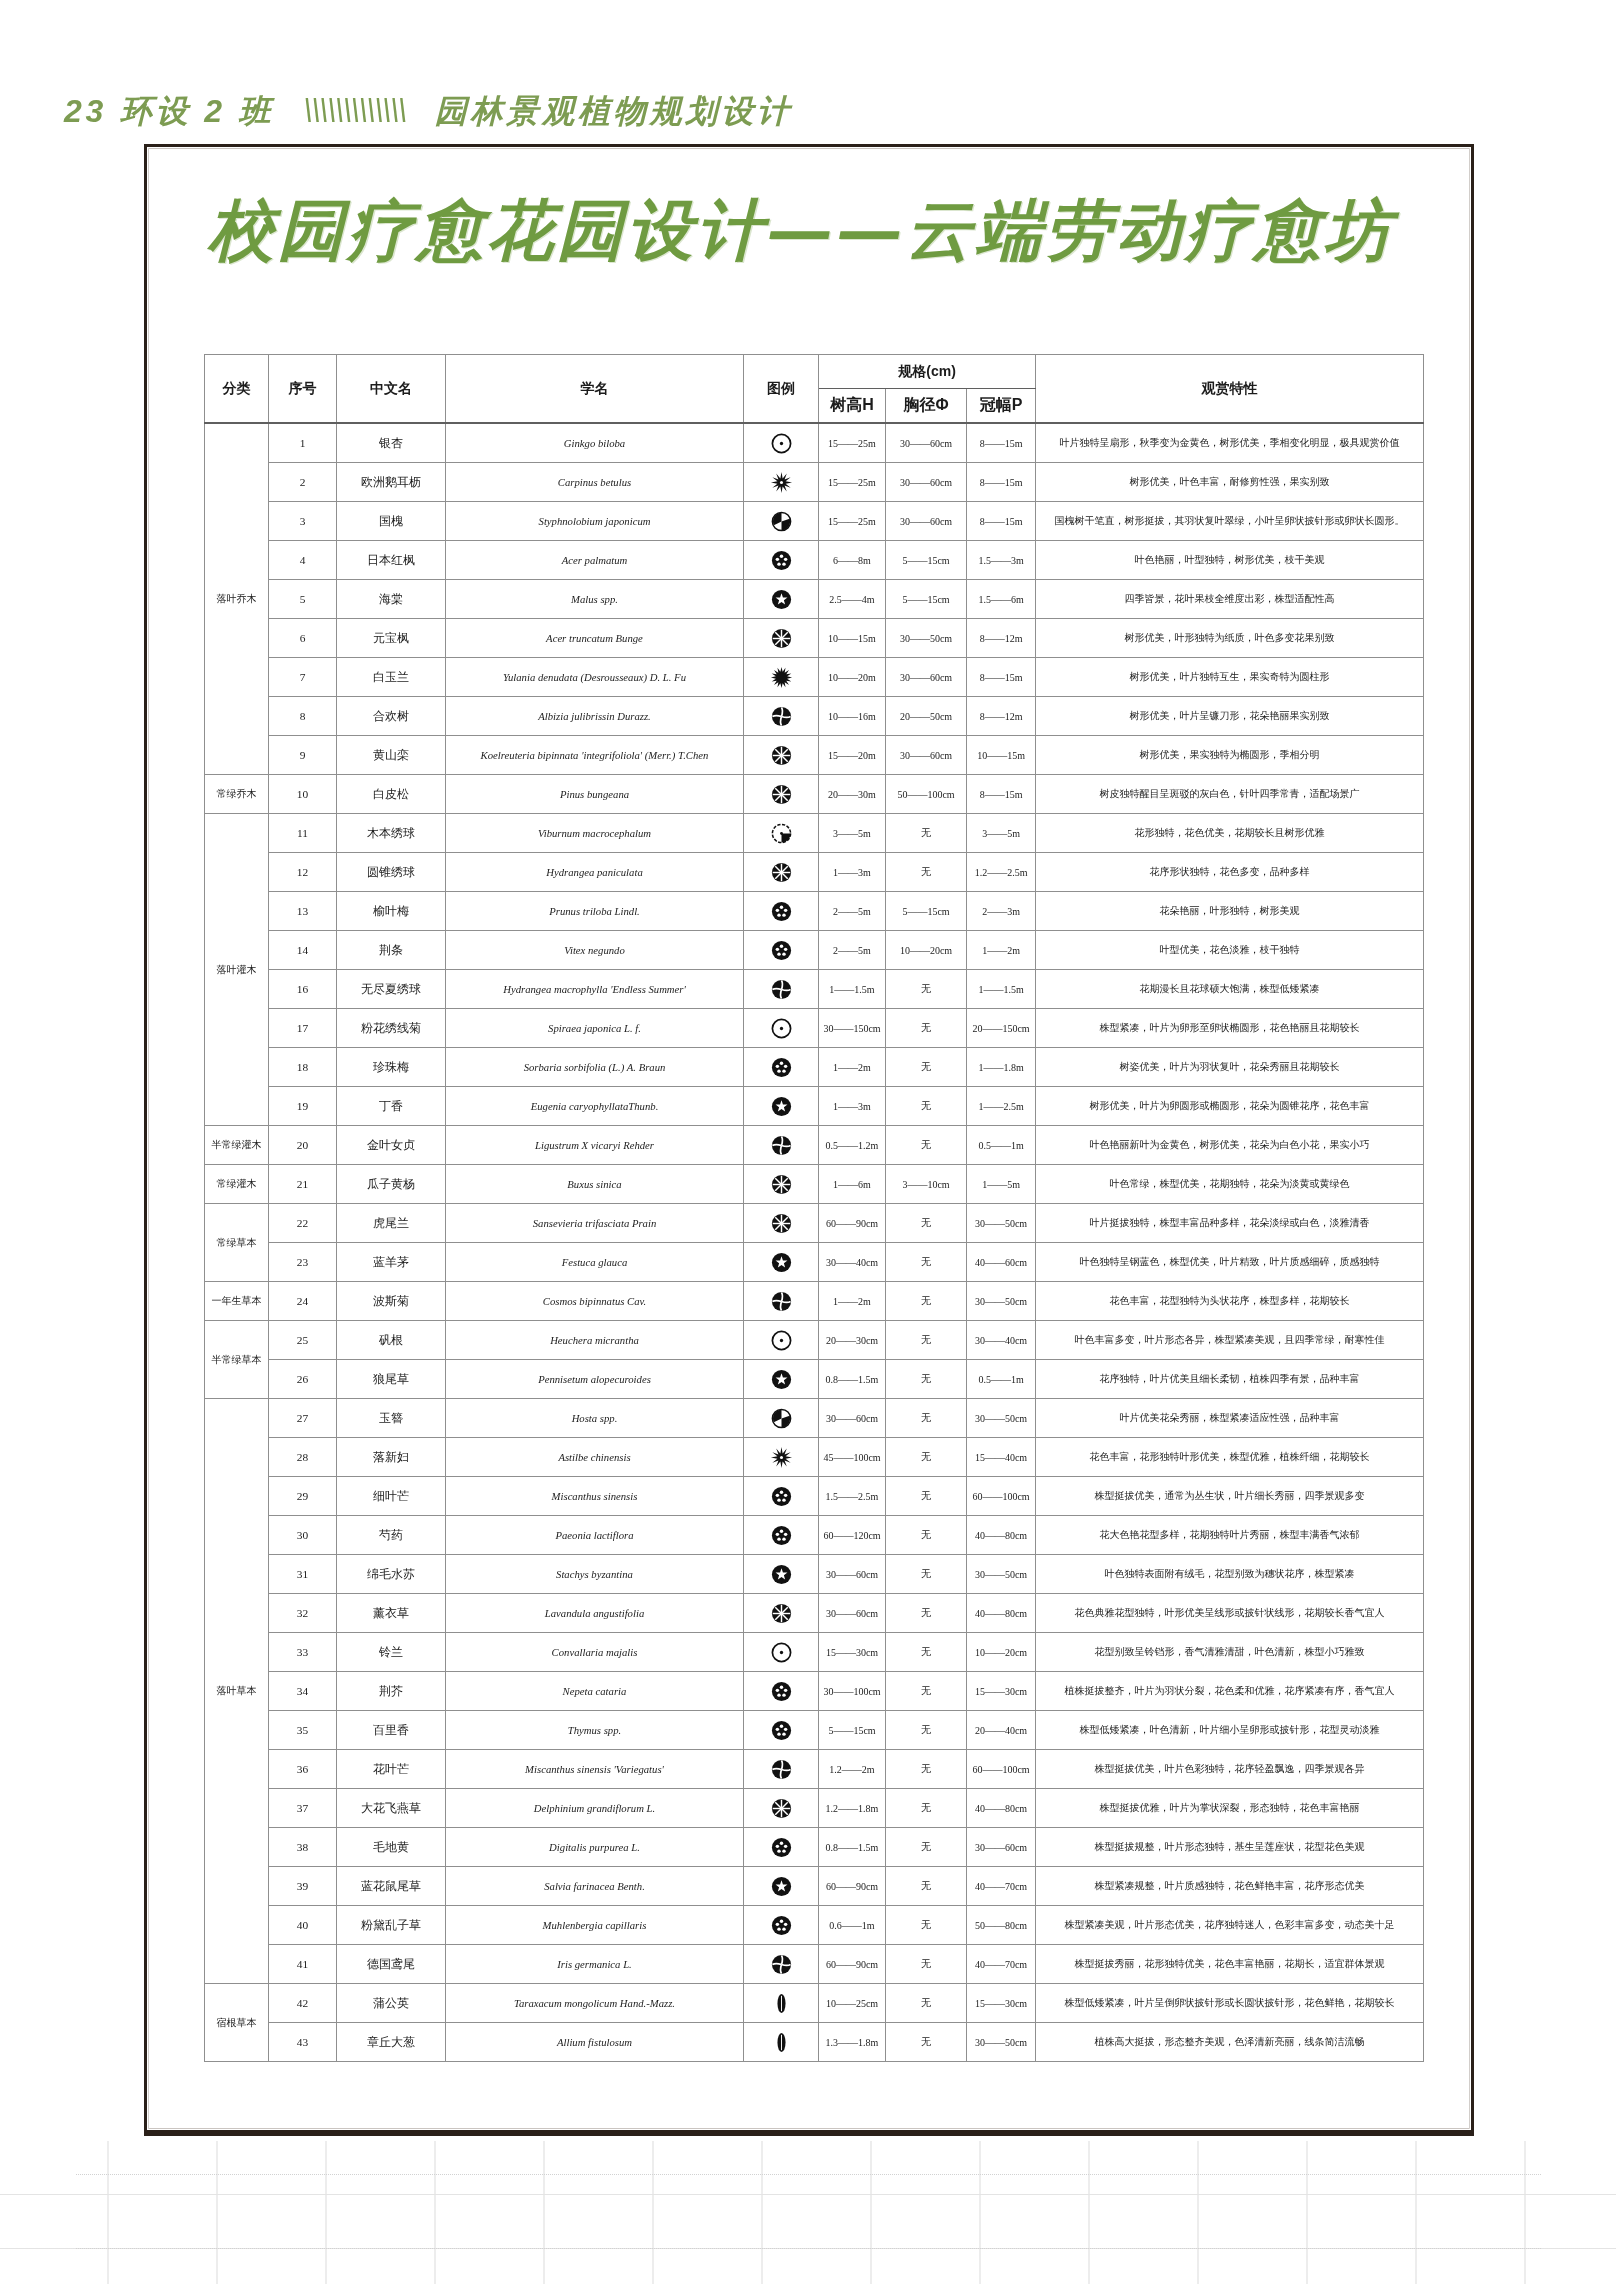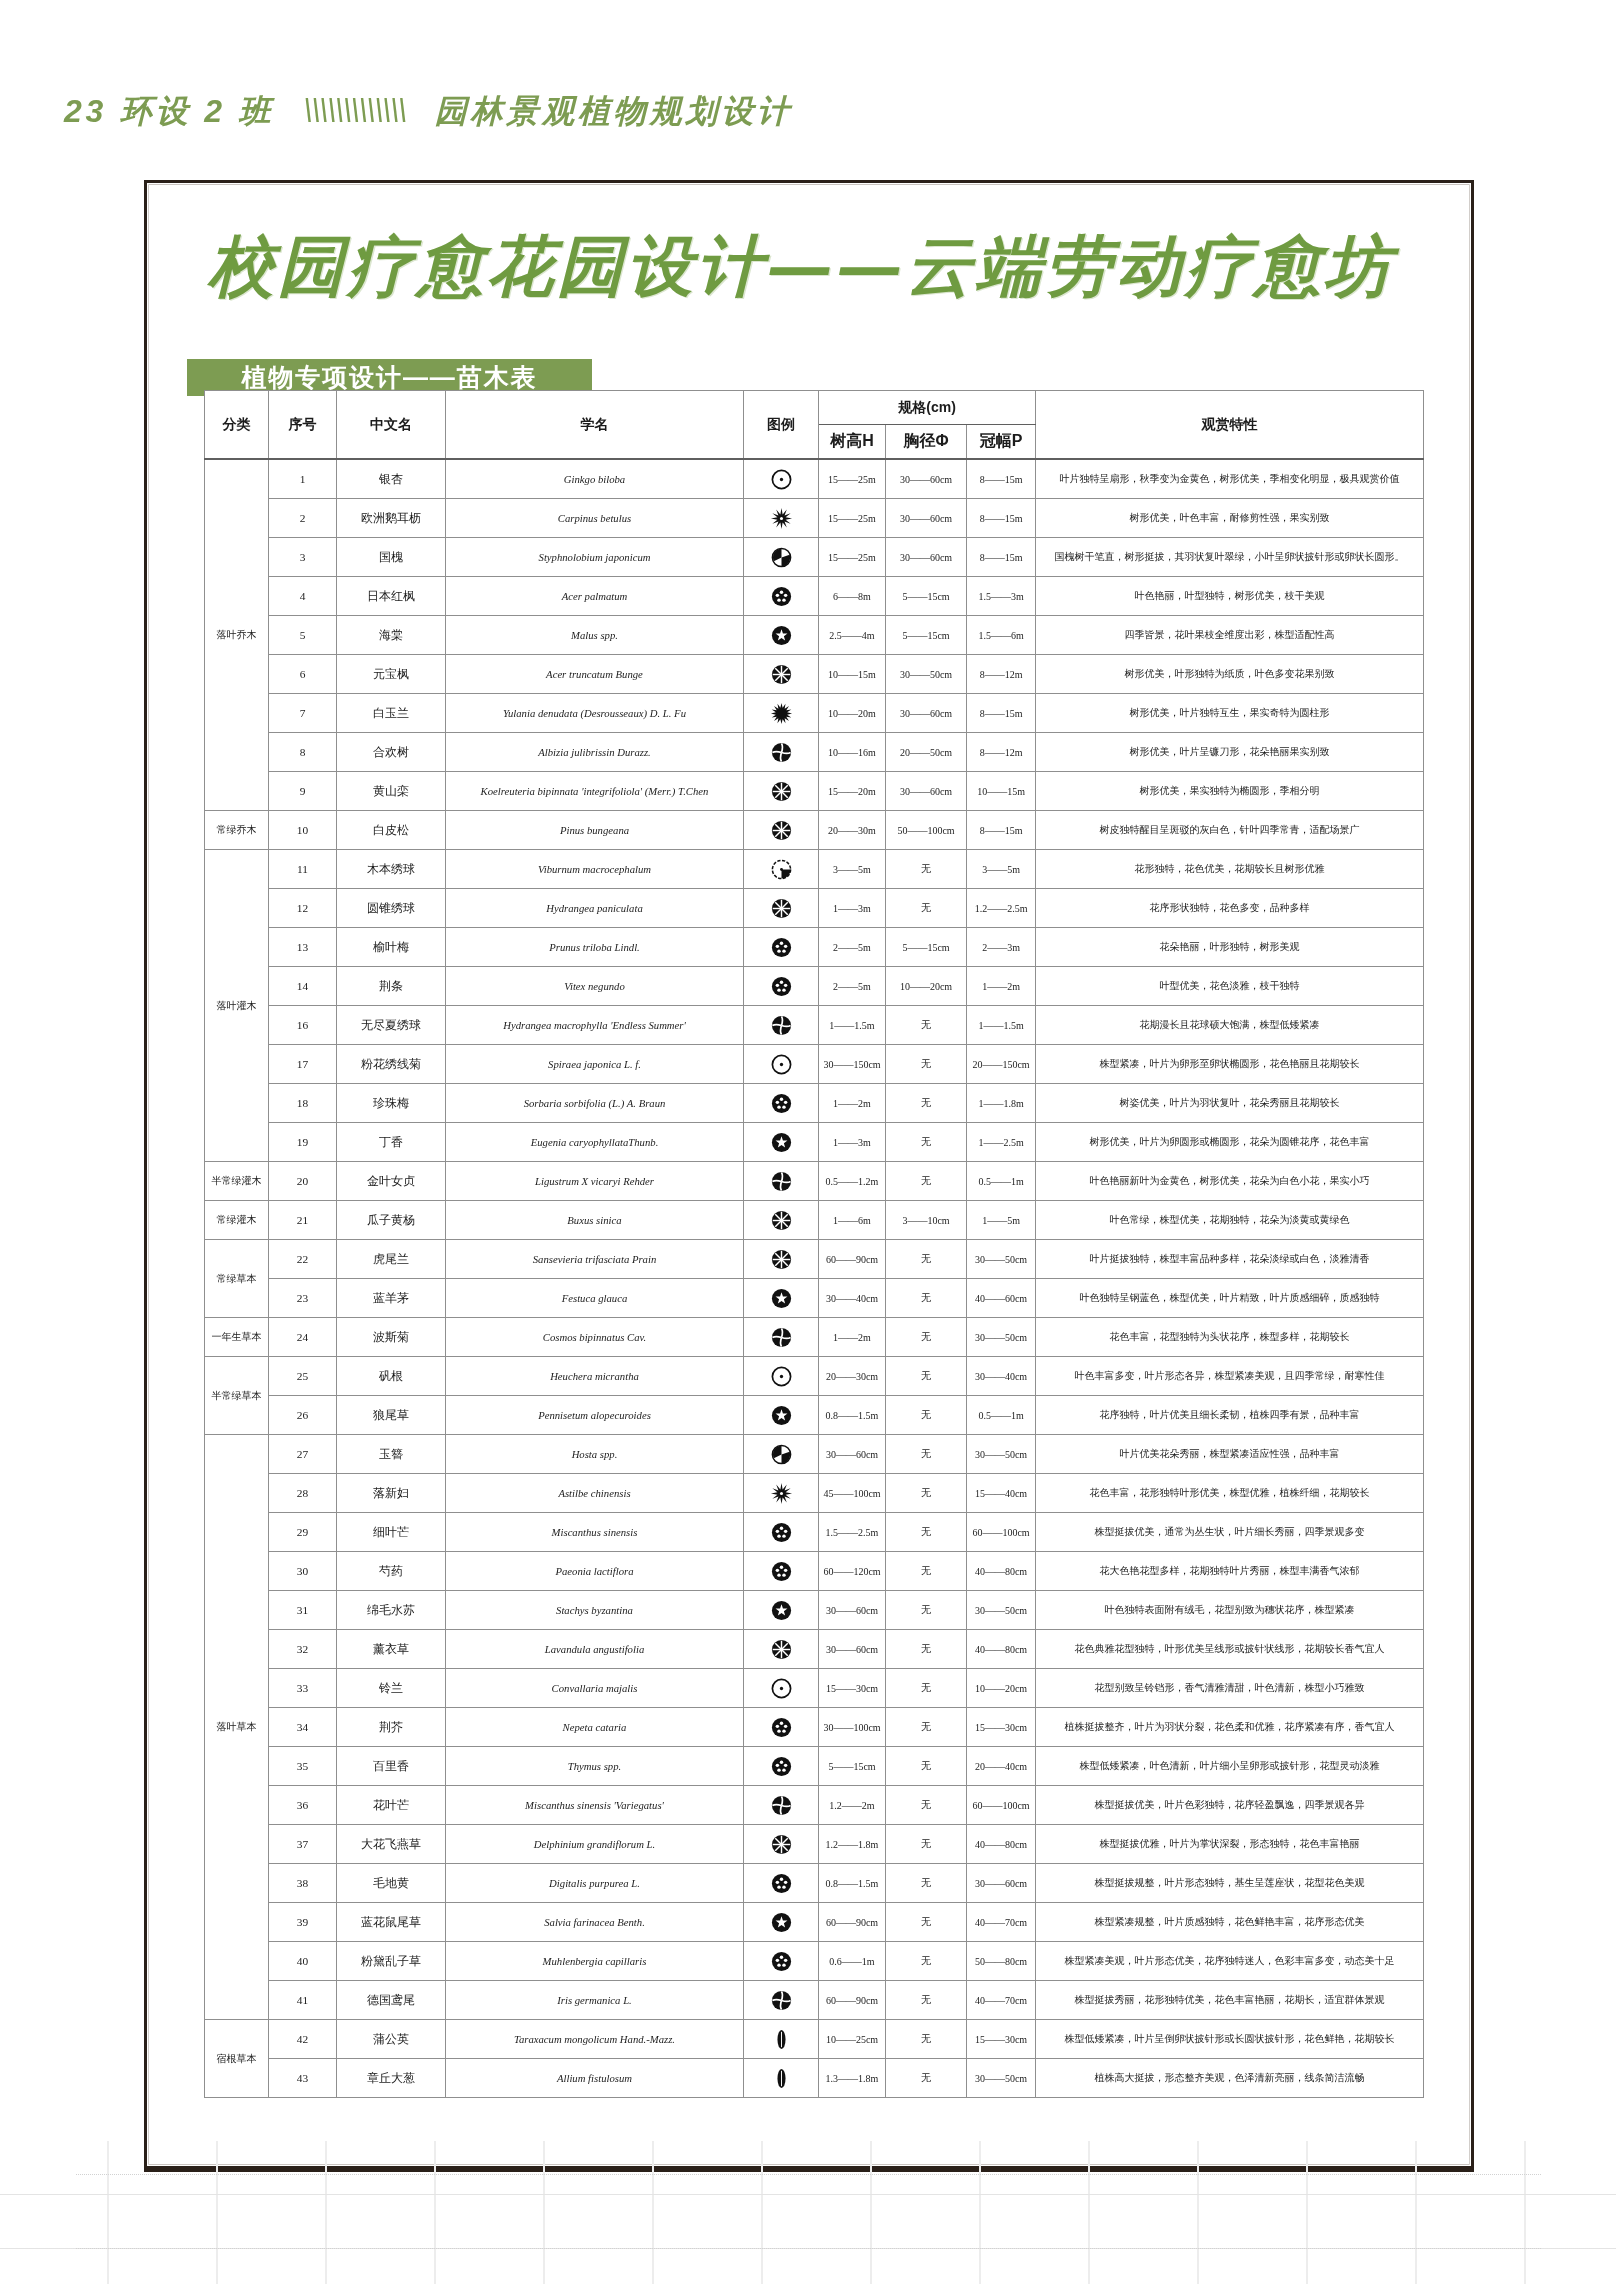--- a/index.html
+++ b/index.html
@@ -12,21 +12,20 @@
   .page-header{
     position:absolute;left:64px;top:90px;white-space:nowrap;
     color:#7d9c52;font-weight:bold;font-size:32px;letter-spacing:3.8px;font-style:italic;
   }
   .page-header .slashes{font-size:33px;letter-spacing:-1.3px;margin:0 16.4px;font-weight:normal;}
   
   .frame{
     position:absolute;left:144px;top:144px;width:1324px;height:1983px;
     border:3.2px solid #2a2019;border-bottom-width:6.3px;background:#ffffff;
     box-shadow:inset 0 0 0 1.3px #ffffff, inset 0 0 0 1.9px #b9b2ac;
-    margin-top:36px;
   }
   .main-title{
     position:absolute;left:61px;top:39px;width:1162px;white-space:nowrap;
     font-family:"DejaVu Serif","Liberation Serif",serif;font-style:italic;font-weight:bold;
     font-size:66px;color:#6f9b41;letter-spacing:3.8px;
     text-shadow:1.3px 1.3px 0 rgba(111,155,65,.25);
   }
   .section-banner{
     position:absolute;left:40px;top:176px;width:405px;height:37px;
     background:#7d9c52;color:#ffffff;font-weight:bold;font-size:25px;
@@ -80,21 +79,20 @@
 <body>
 
 <div class="page-header">
   <span>23 环设 2 班</span>
   <span class="slashes">\\\\\\\\\\\\\</span>
   <span>园林景观植物规划设计</span>
 </div>
 
 <div class="frame">
   <div class="main-title">校园疗愈花园设计——云端劳动疗愈坊</div>
-  <div class="section-banner">植物专项设计——苗木表</div>
 
   <table class="plant-table" id="plant-table">
     <colgroup>
       <col class="c-cat">
         <col class="c-no">
         <col class="c-cn">
         <col class="c-sci">
         <col class="c-ico">
       <col class="c-h">
         <col class="c-d">

